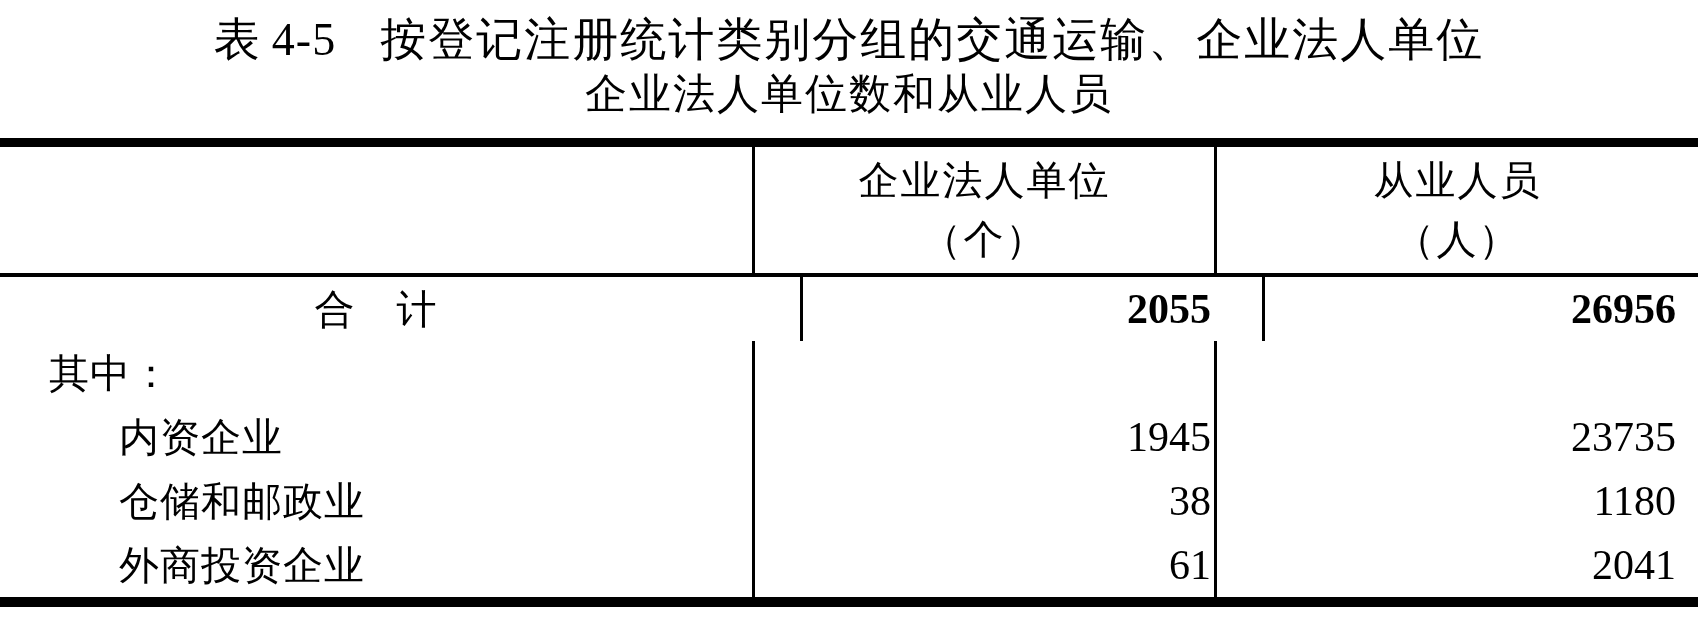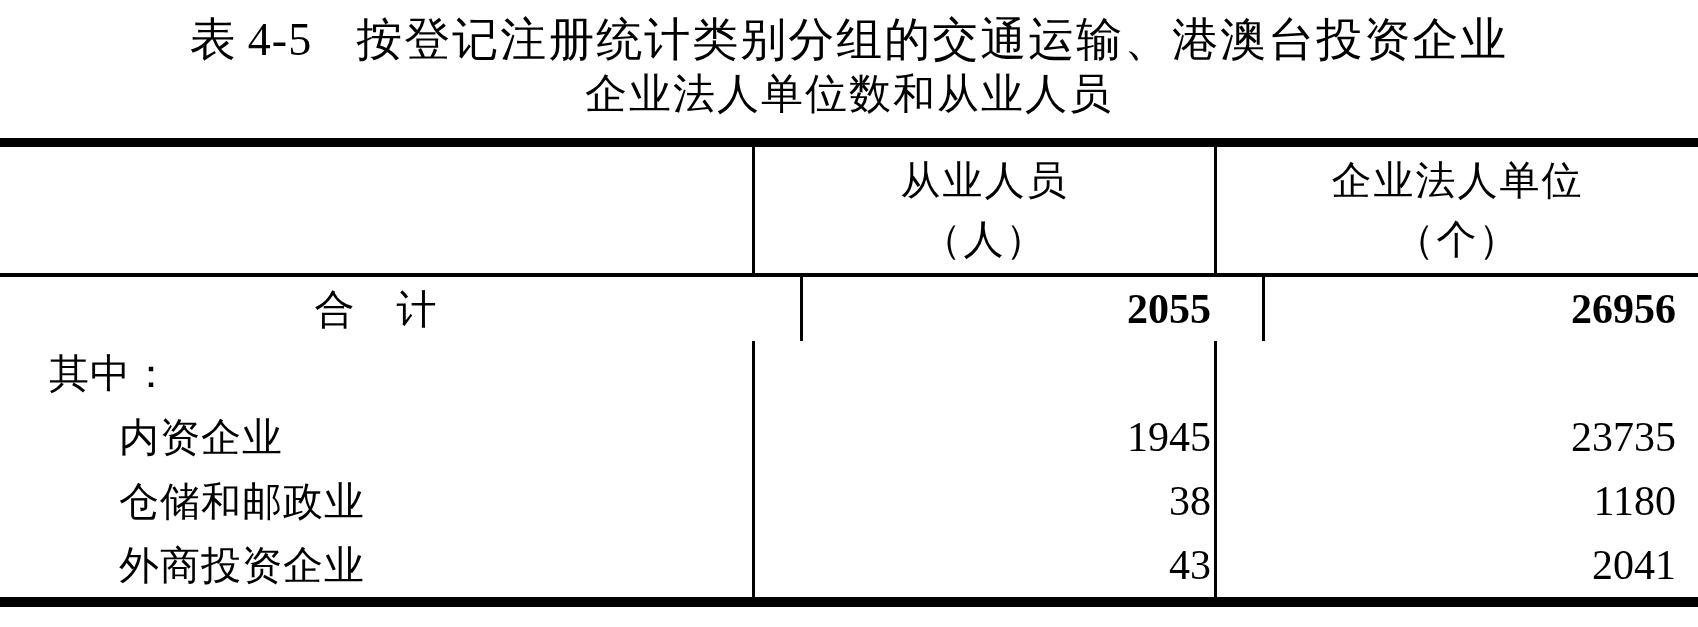--- a/index.html
+++ b/index.html
@@ -66,36 +66,36 @@
   .num.c3 { padding-right:22px; }
   .bold-num { font-weight:bold;margin-left:48px; }
 </style>
 </head>
 <body>
 
 <div class="page">
 
   <div class="title-block">
     <div class="title-line1">
-      <span class="title-label">表</span><span class="title-number">4-5</span><span class="title-main">按登记注册统计类别分组的交通运输、港澳台投资企业</span>
+      <span class="title-label">表</span><span class="title-number">4-5</span><span class="title-main">按登记注册统计类别分组的交通运输、企业法人单位</span>
     </div>
     <div class="title-line2">企业法人单位数和从业人员</div>
   </div>
 
   <div class="tbl">
 
     <div class="grid-row thead">
       <div class="hcell c1"></div>
+      <div class="hcell c2">
+        <span>企业法人单位</span>
+        <span>（个）</span>
+      </div>
       <div class="hcell c3">
         <span>从业人员</span>
         <span>（人）</span>
-      </div>
-      <div class="hcell c2">
-        <span>企业法人单位</span>
-        <span>（个）</span>
       </div>
     </div>
 
     <div class="grid-row brow">
       <div class="bcell c1 label-total">合　计</div>
       <div class="bcell c2 num bold-num">2055</div>
       <div class="bcell c3 num bold-num">26956</div>
     </div>
 
     <div class="grid-row brow">
@@ -111,18 +111,18 @@
     </div>
 
     <div class="grid-row brow">
       <div class="bcell c1 label-item">仓储和邮政业</div>
       <div class="bcell c2 num">38</div>
       <div class="bcell c3 num">1180</div>
     </div>
 
     <div class="grid-row brow">
       <div class="bcell c1 label-item">外商投资企业</div>
-      <div class="bcell c2 num">43</div>
+      <div class="bcell c2 num">61</div>
       <div class="bcell c3 num">2041</div>
     </div>
 
   </div>
 </div>
 
 </body></html>

